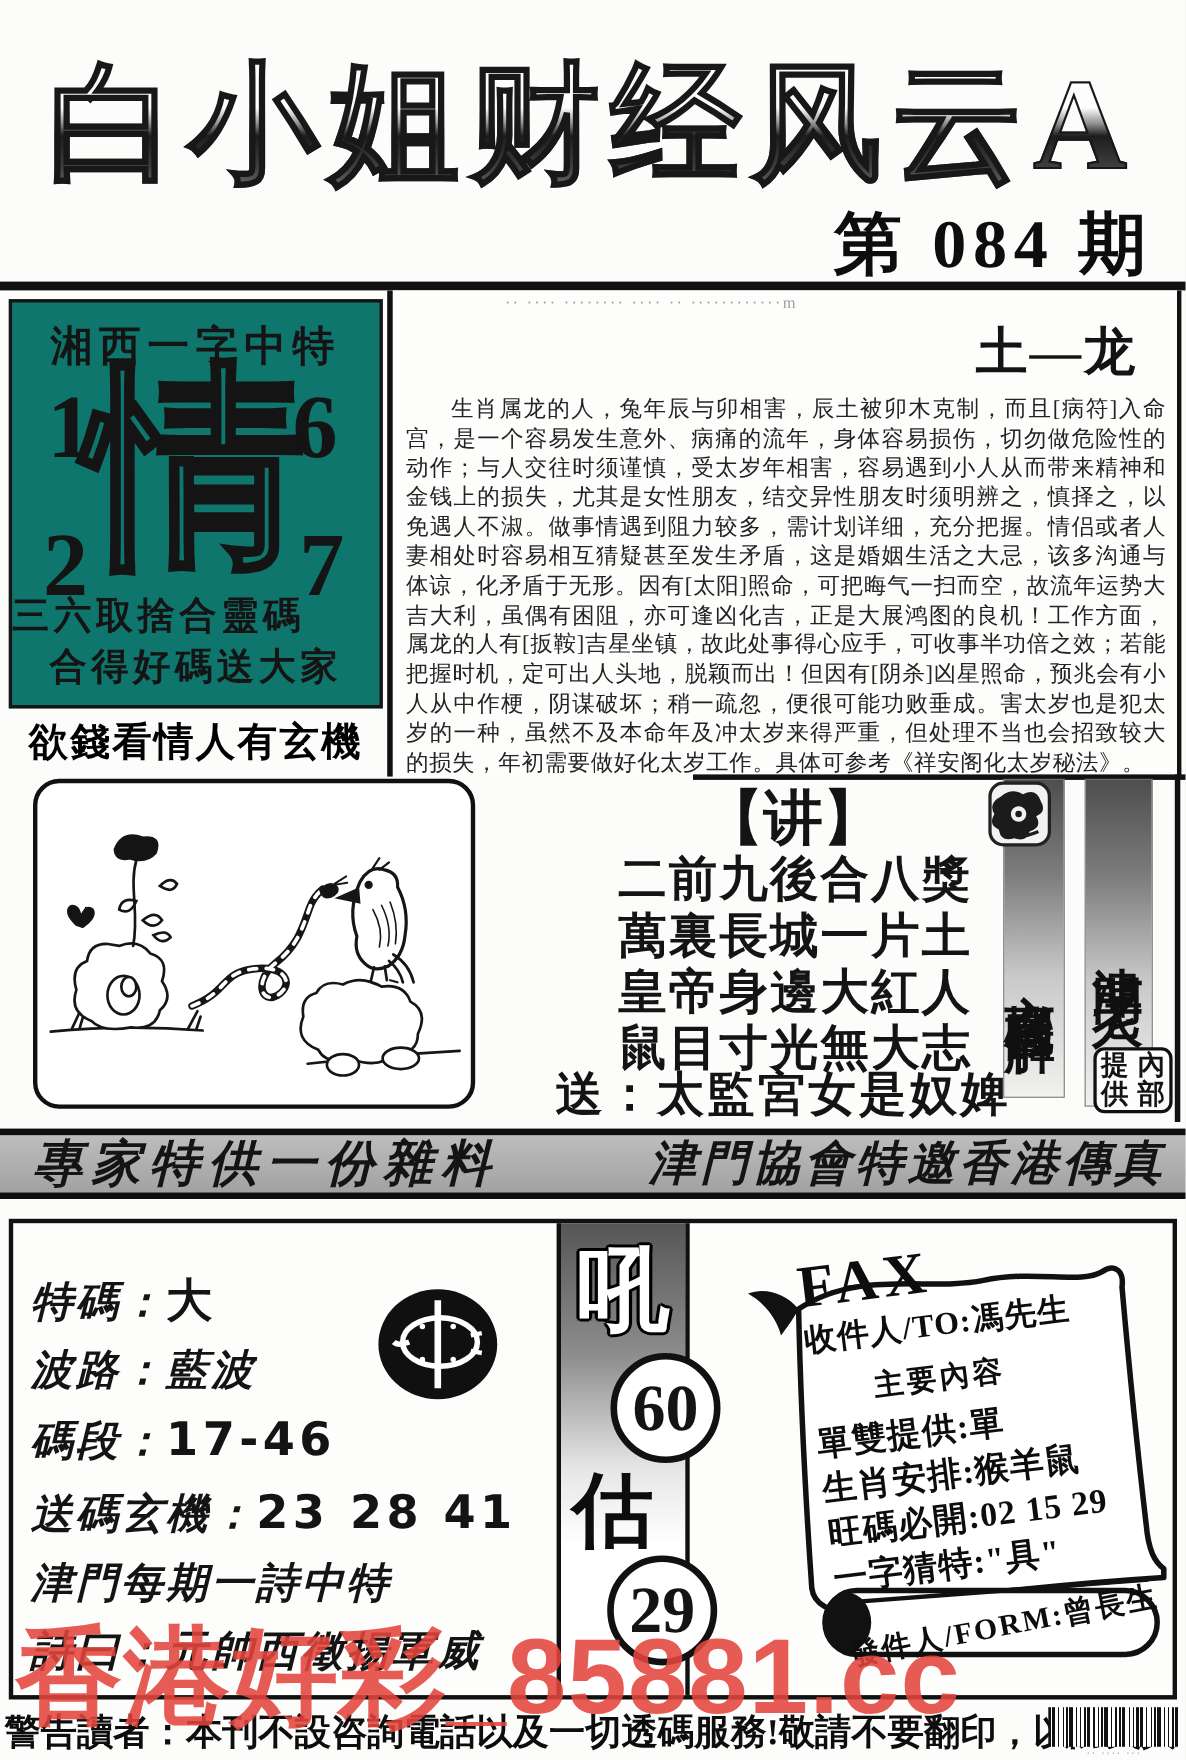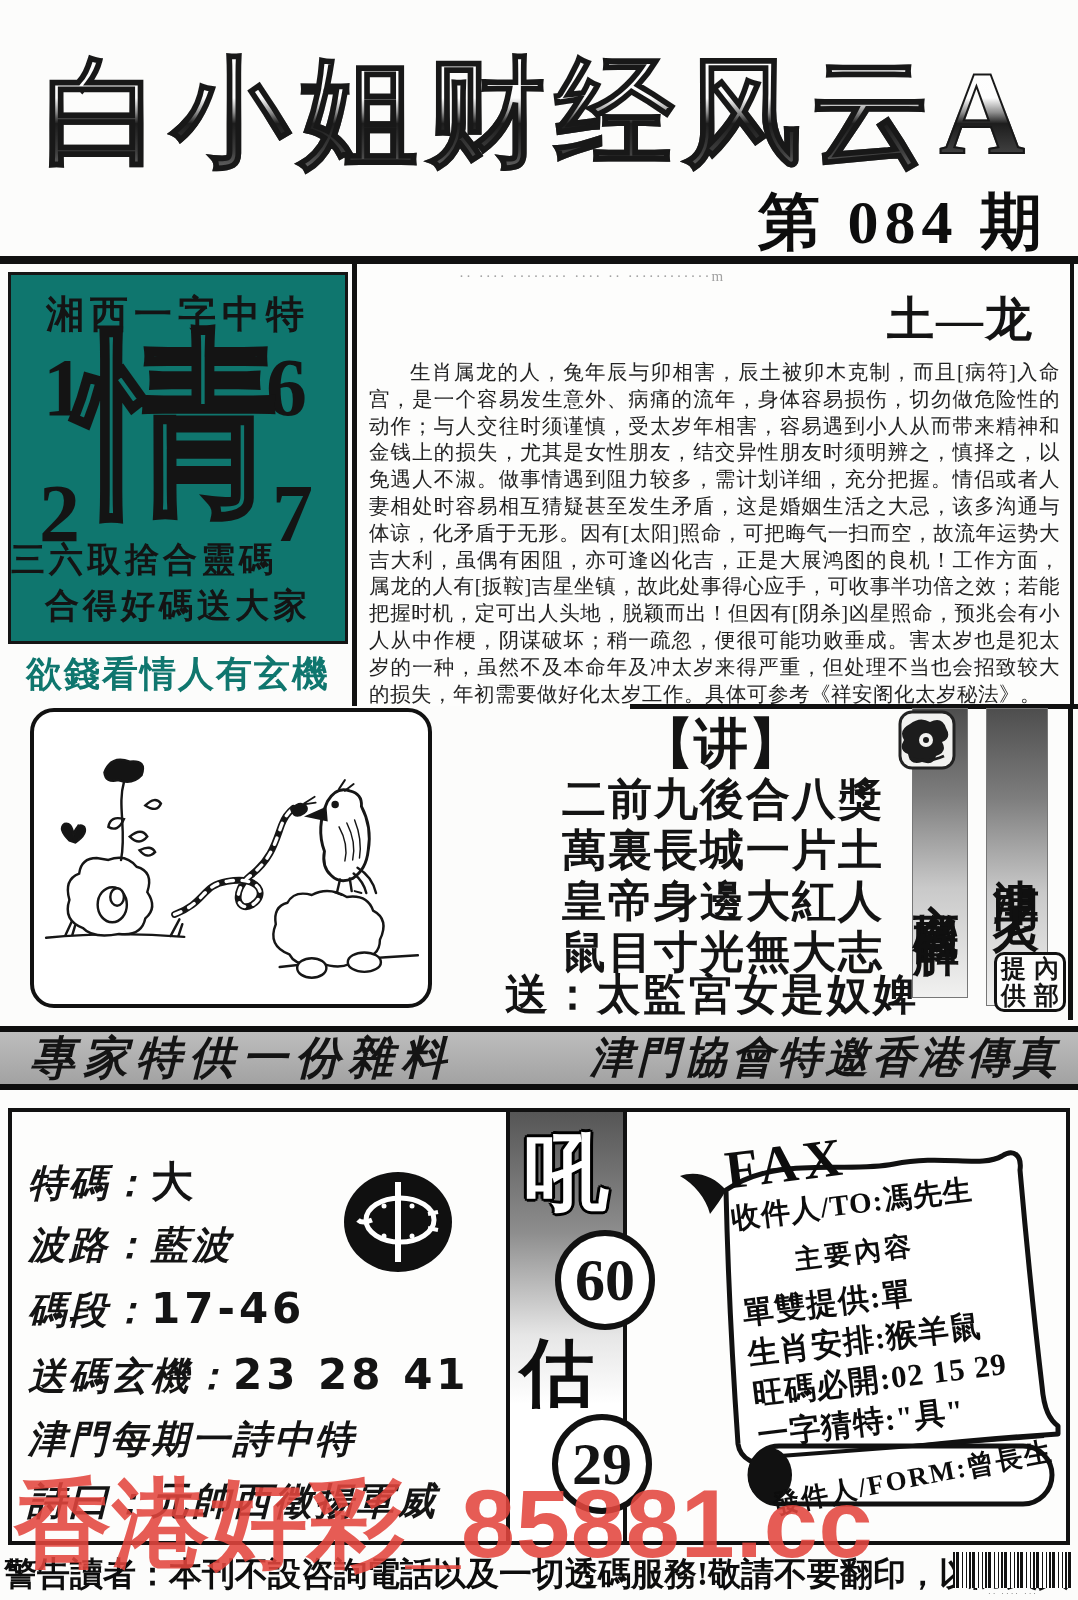--- a/index.html
+++ b/index.html
@@ -43,21 +43,21 @@
   }
   .tip-num { position:absolute; font-size:82px; font-weight:bold; line-height:1; }
   .tip-num.n1 { left:32px;  top:72px; }
   .tip-num.n6 { right:38px; top:72px; }
   .tip-num.n2 { left:28px;  top:198px; }
   .tip-num.n7 { right:32px; top:198px; }
   .tip-line1 { position:absolute; bottom:58px; width:100%; font-size:34px; font-weight:bold; letter-spacing:4px; }
   .tip-line2 { position:absolute; bottom:12px; width:100%; text-align:center; font-size:34px; font-weight:bold; letter-spacing:4px; }
   .tip-footer {
     position:absolute; left:8px; top:650px; width:340px; text-align:center;
-    font-size:36px; font-weight:bold; letter-spacing:2px; color:#0f766e;
+    font-size:36px; font-weight:bold; letter-spacing:2px; color:#000000;
   }
 
   
   .article {
     position:absolute; left:352px; top:264px; width:722px; height:442px;
     border-left:5px solid #111; border-right:4px solid #111;
     padding:4px 10px 0 12px; overflow:hidden; background:#fdfdfc;
   }
   .watermark { margin-left:90px; font-size:15px; color:#a2a2a2; letter-spacing:2px; height:18px; overflow:hidden; }
   .article-head { display:flex; align-items:baseline; margin-top:2px; }

